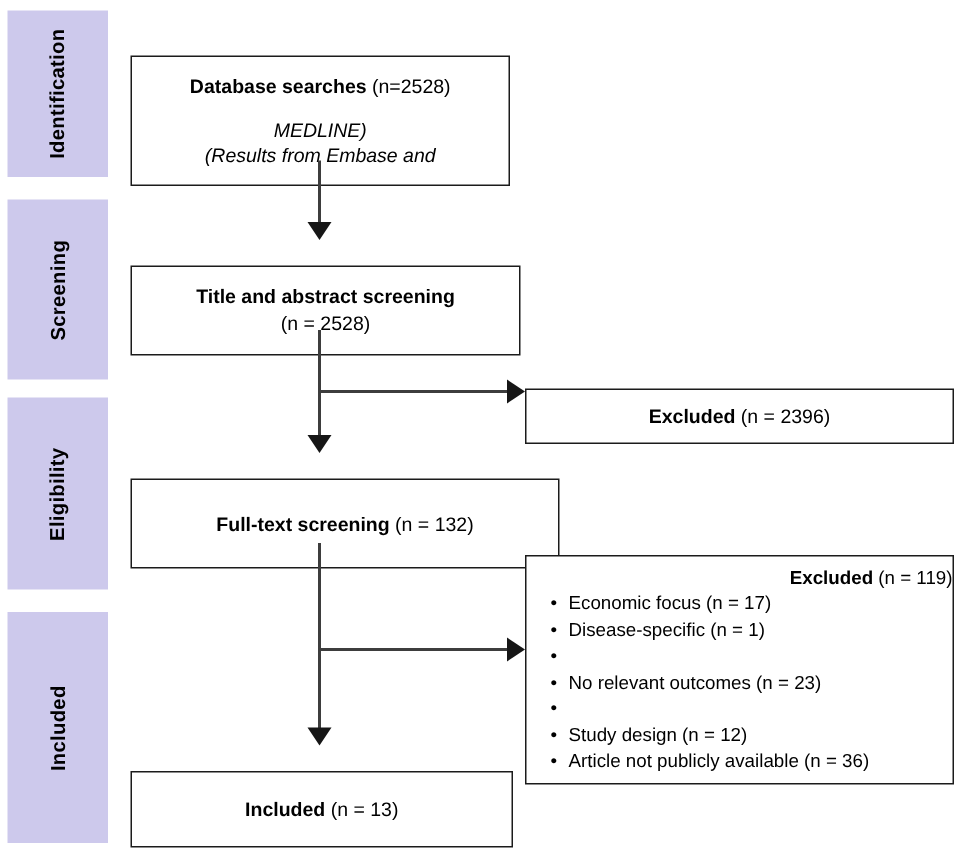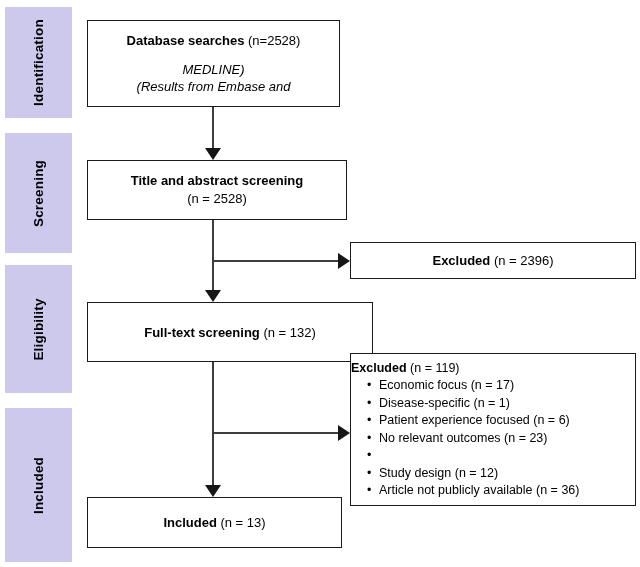--- a/index.html
+++ b/index.html
@@ -27,37 +27,37 @@
     font-weight:bold; font-size:13.5px; letter-spacing:.2px;
   }
   #stage-identification{ top:7px;   height:111px; }
   #stage-screening     { top:133px; height:120px; }
   #stage-eligibility   { top:265px; height:128px; }
   #stage-included      { top:408px; height:154px; }
 
   
   .box{
     position:absolute; border:1.5px solid var(--box-border);
-    background:#fff; font-size:13px; box-sizing:border-box;
+    background:#fff; font-size:13px; box-sizing:border-box;margin-top:17px;
   }
   .center{
     display:flex; flex-direction:column;
     align-items:center; justify-content:center; text-align:center;
   }
   #box-database      { left:87px;  top:20px;  width:253px; height:87px; }
   #box-database .note{ font-style:italic; line-height:17px; margin-top:13px; }
   #box-title-abstract{ left:87px;  top:160px; width:260px; height:60px; line-height:18px; }
   #box-excluded-1    { left:350px; top:242px; width:286px; height:37px; }
   #box-fulltext      { left:87px;  top:302px; width:286px; height:60px; }
   #box-included      { left:87px;  top:497px; width:255px; height:51px; }
   #box-excluded-2{
     left:350px; top:353px; width:286px; height:153px;
     font-size:12.5px; padding-top:6px;
   }
-  #box-excluded-2 .heading{ text-align:left; line-height:17px; }
+  #box-excluded-2 .heading{ text-align:right; line-height:17px; }
   #box-excluded-2 ul{ list-style:none; margin:0; padding:0; }
   #box-excluded-2 li{ display:flex; line-height:17.5px; }
   #box-excluded-2 .blt{ width:12px; margin-left:16px; flex:0 0 auto; }
 
   
   .vline,.hline{ position:absolute; background:var(--arrow); }
   .vline{ width:2px; left:212px; }
   .hline{ height:2px; }
   .arrow-down{
     position:absolute; width:0; height:0; left:205px;
@@ -129,21 +129,20 @@
       <li>
           <span class="blt">•</span>
           <span>Economic focus (n = 17)</span>
         </li>
       <li>
           <span class="blt">•</span>
           <span>Disease-specific (n = 1)</span>
         </li>
       <li>
           <span class="blt">•</span>
-          <span>Patient experience focused (n = 6)</span>
         </li>
       <li>
           <span class="blt">•</span>
           <span>No relevant outcomes (n = 23)</span>
         </li>
       <li>
           <span class="blt">•</span>
         </li>
       <li>
           <span class="blt">•</span>

